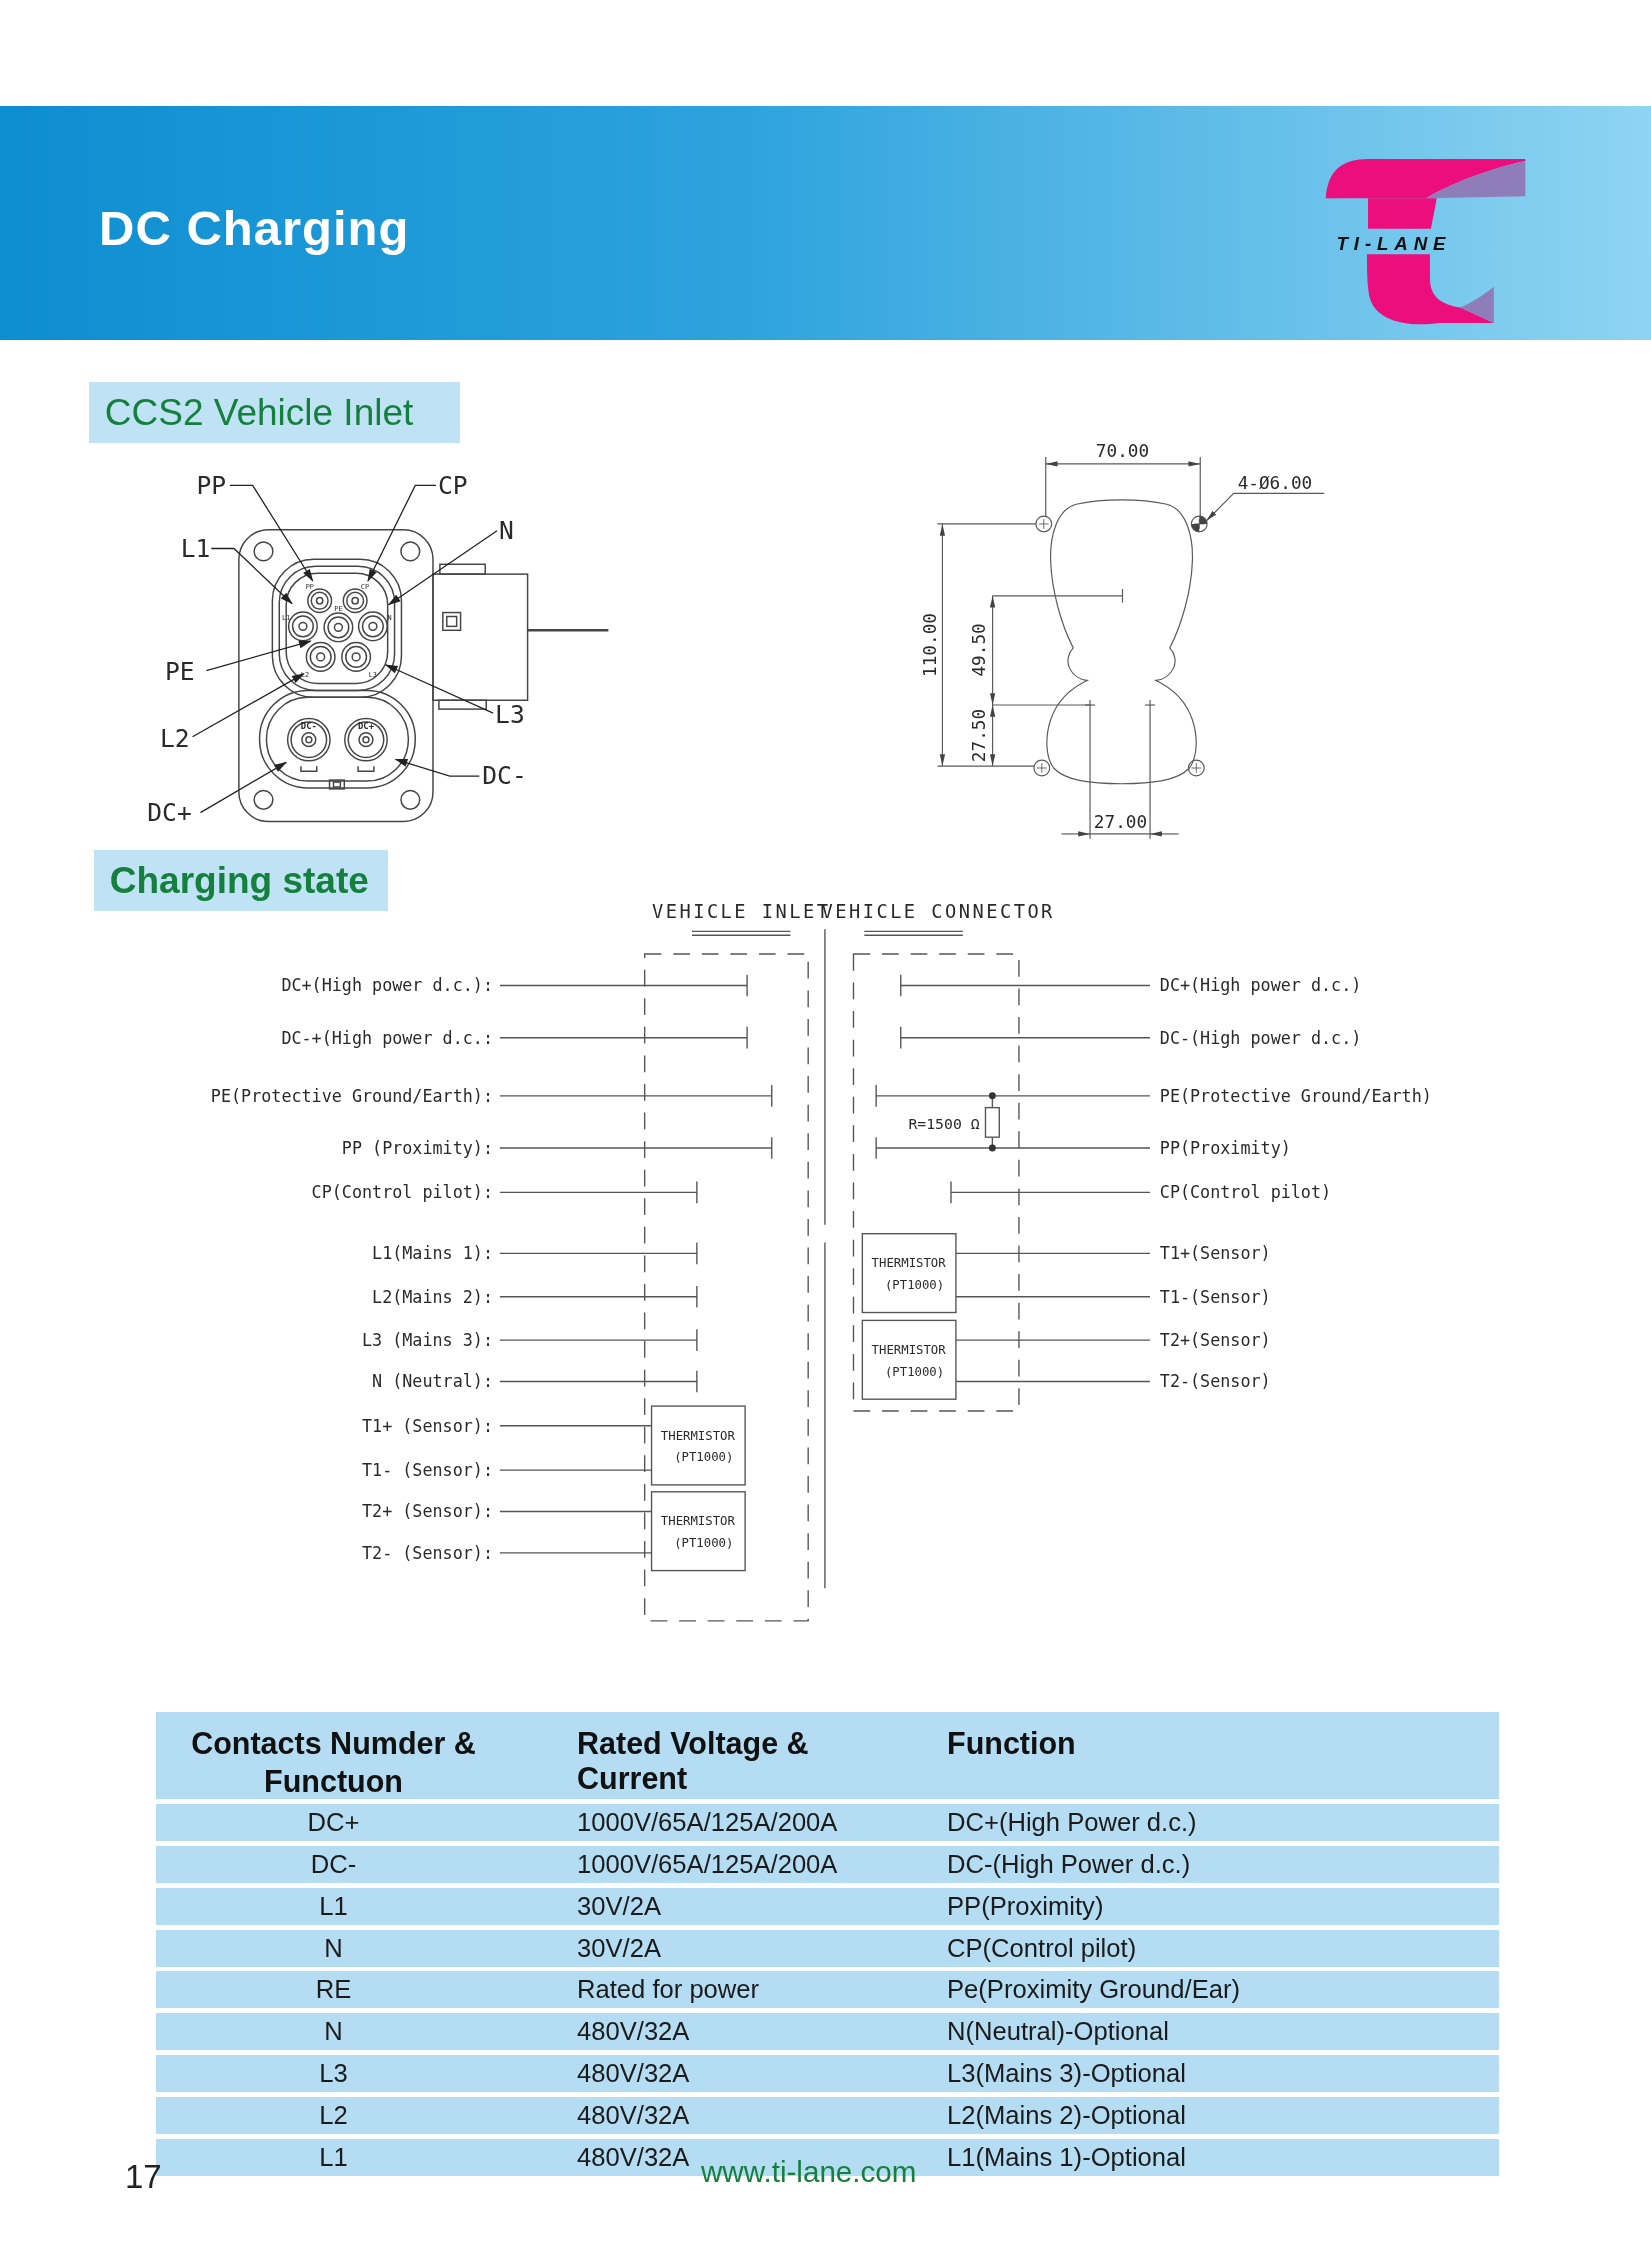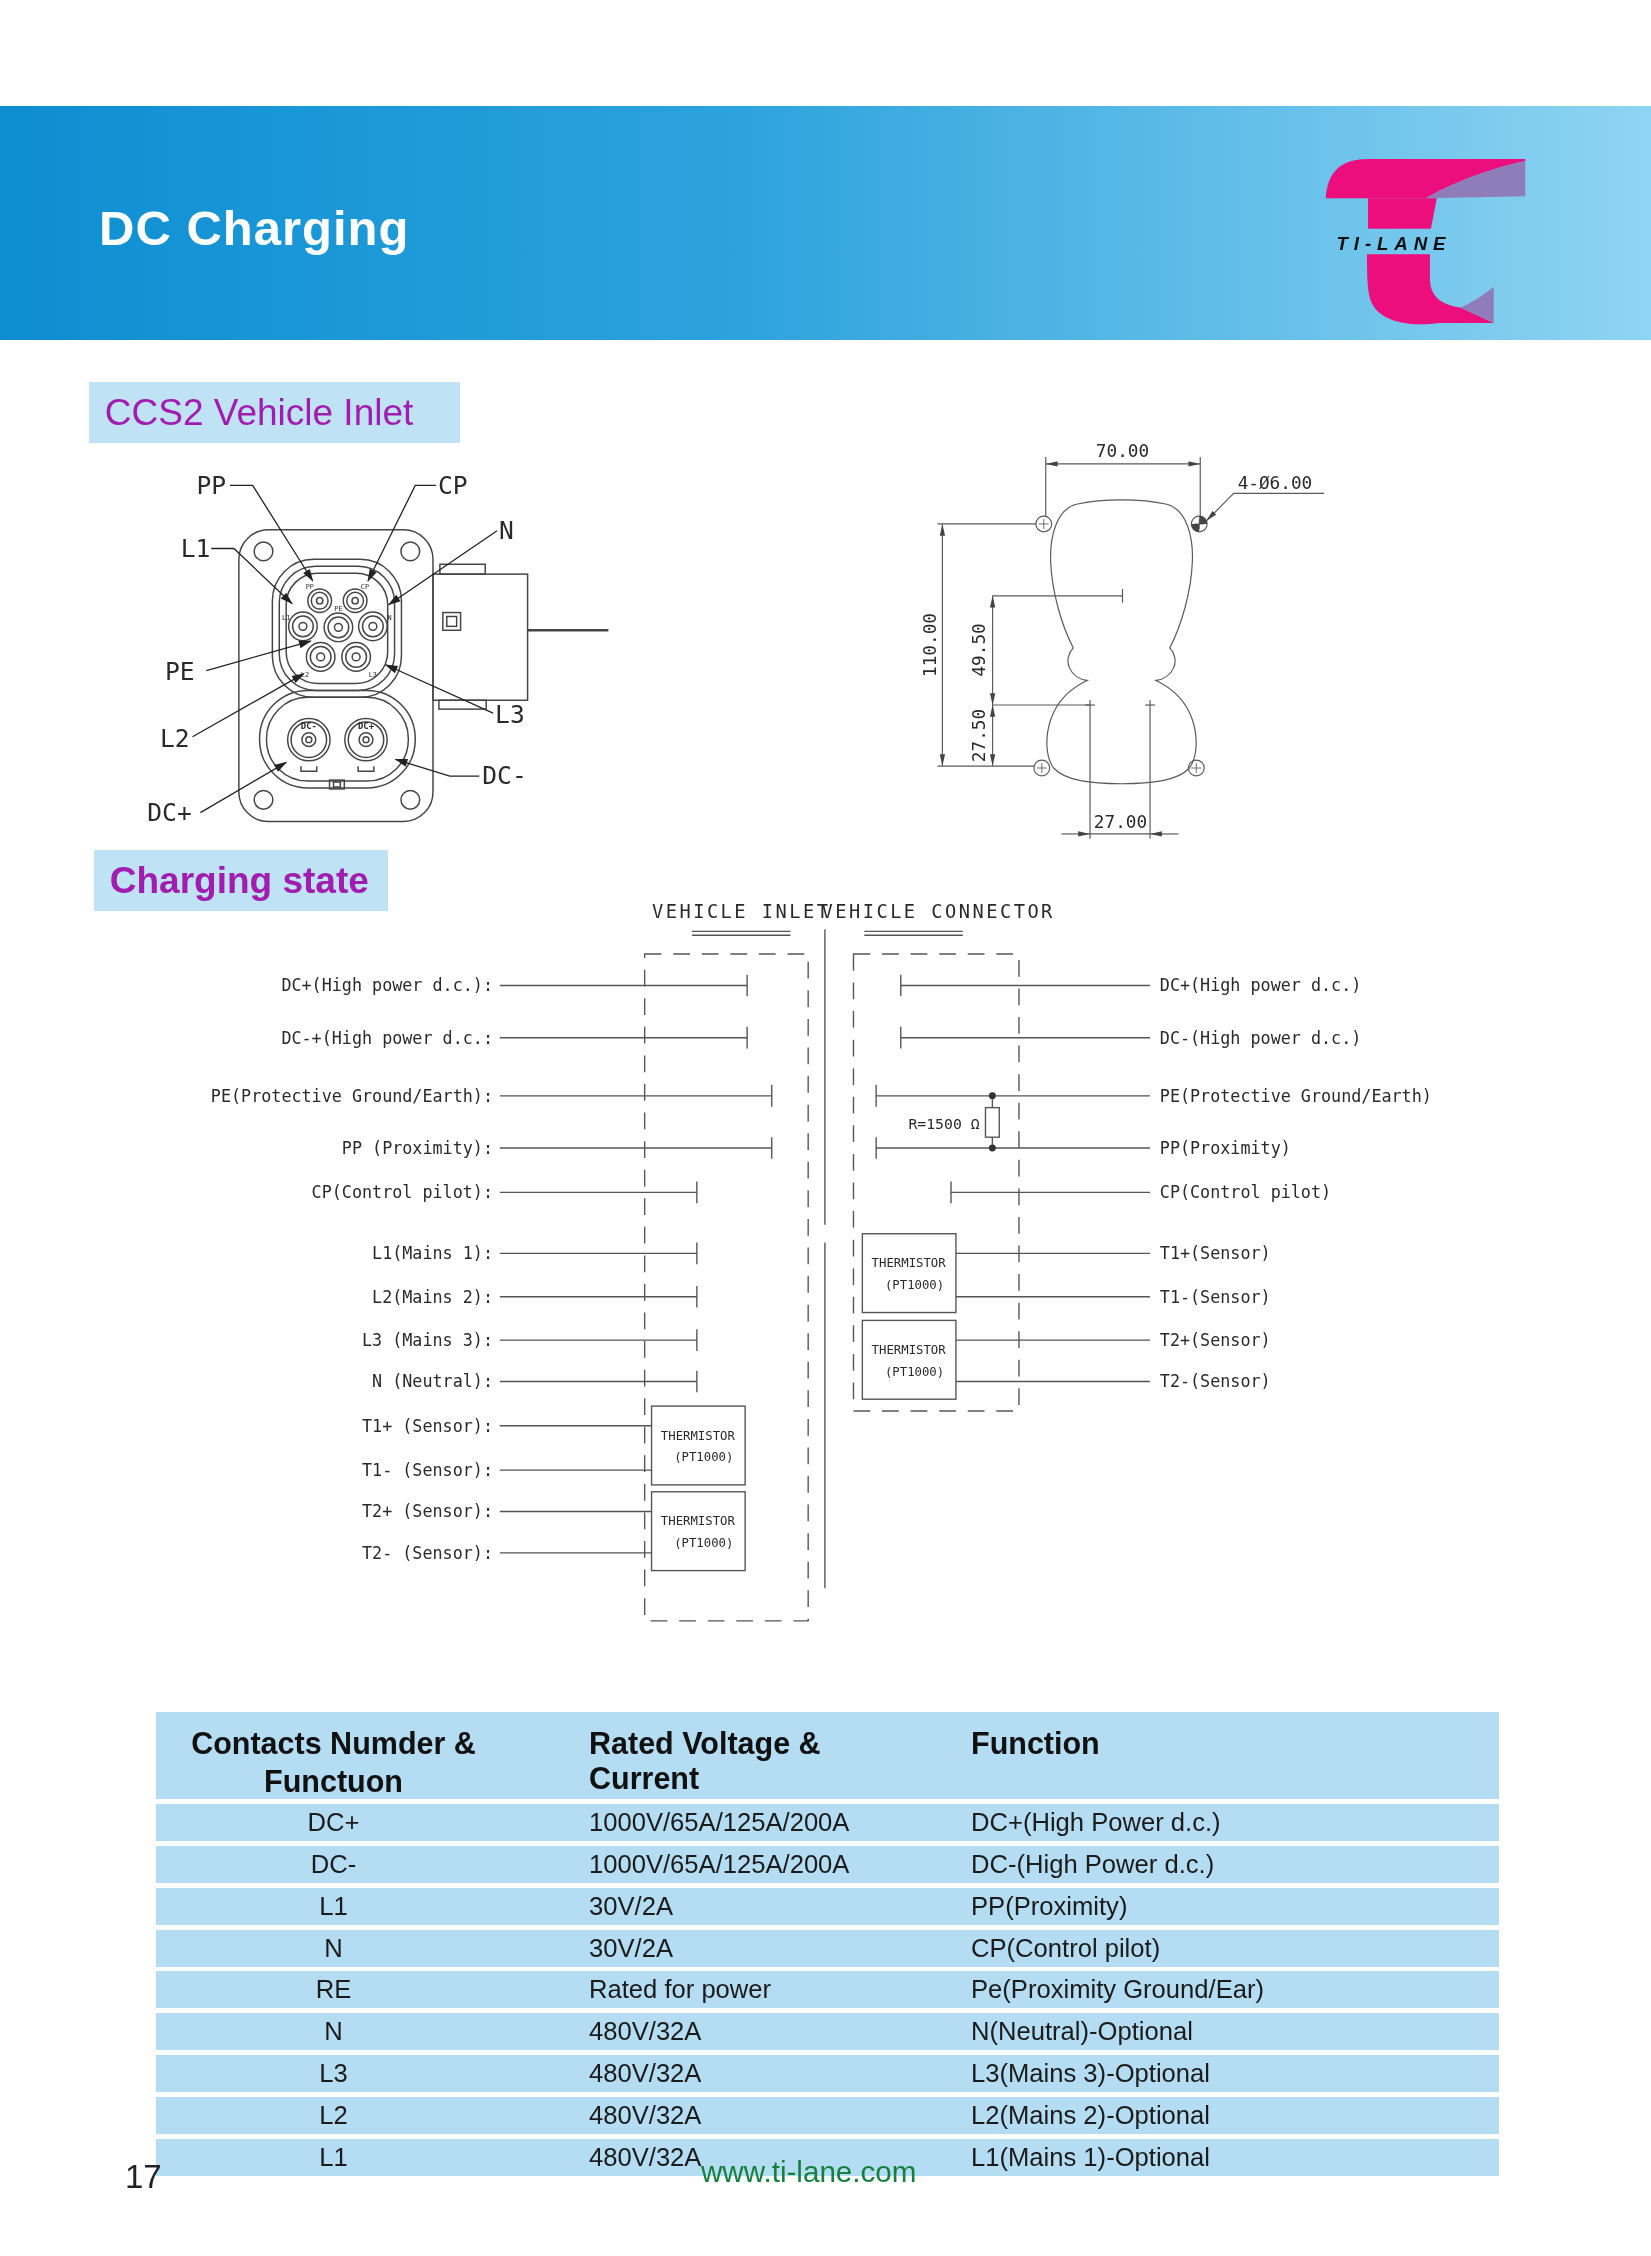--- a/index.html
+++ b/index.html
@@ -2,30 +2,30 @@
 <html><head>
 <meta charset="utf-8">
 <style>
   html,body{margin:0;padding:0;background:#9a9a9a;}
   .page{position:relative;width:1652px;height:2257px;background:#ffffff;overflow:hidden;
         font-family:"Liberation Sans", sans-serif;margin:0 auto;}
   .band{position:absolute;left:0;top:106px;width:1652px;height:234px;
         background:linear-gradient(90deg,#0d8ed1 0%,#2da3dd 45%,#8fd4f2 100%);}
   .dc-title{position:absolute;left:99px;top:200px;font-size:49px;font-weight:bold;
         color:#ffffff;letter-spacing:1px;}
-  .sec{position:absolute;background:#bfe2f4;color:#a21caf;display:flex;align-items:center;}
+  .sec{position:absolute;background:#bfe2f4;color:#15803d;display:flex;align-items:center;}
   .sec1{left:89px;top:382px;width:355px;height:61px;font-size:37px;padding-left:15.8px;}
   .sec2{left:94px;top:850px;width:278px;height:61px;font-size:37px;padding-left:15.8px;font-weight:bold;}
   svg{position:absolute;overflow:visible;}
   .ln{stroke:#454545;stroke-width:1.5;fill:none;}
   .ln2{stroke:#5a5a5a;stroke-width:1.2;fill:none;}
   .wln{stroke:#555555;stroke-width:1.4;fill:none;}
   .cad{font-family:"DejaVu Sans Mono", monospace;fill:#2a2a2a;}
   .tbl{position:absolute;left:156px;top:1712px;width:1343px;font-family:"Liberation Sans",sans-serif;}
-  .trow{display:grid;grid-template-columns:355px 370px 1fr;background:#b4dcf2;gap:12px;}
+  .trow{display:grid;grid-template-columns:355px 370px 1fr;background:#b4dcf2;}
   .thead{height:87px;font-weight:bold;font-size:30.5px;color:#111;}
   .thead .c1{padding-top:11.8px;text-align:center;line-height:1.25;}
   .thead .c2,.thead .c3{padding-top:13.8px;}
   .drow{height:37px;margin-top:4.9px;align-items:center;font-size:25.6px;color:#1b1b1b;}
   .drow:first-of-type{margin-top:7.9px;}
   .c1{text-align:center;}
   .c2{padding-left:66px;}
   .c3{padding-left:66px;}
   .pgnum{position:absolute;left:125px;top:2158px;font-size:33px;color:#222;}
   .site{position:absolute;left:701px;top:2155px;font-size:29.6px;color:#15803d;}

